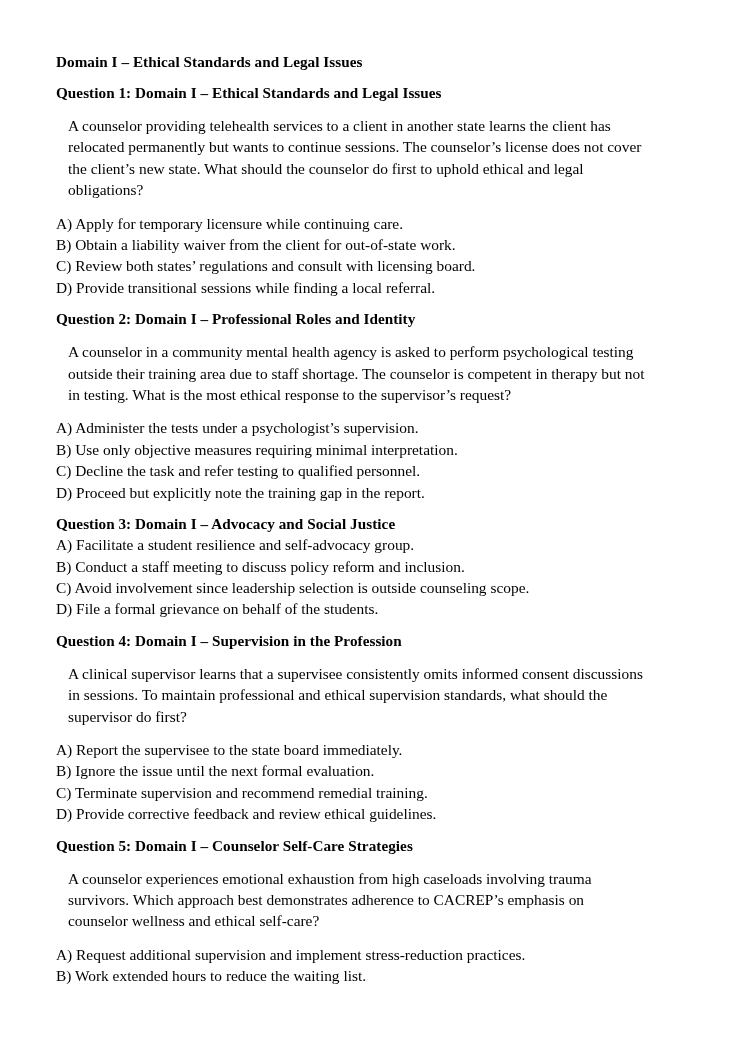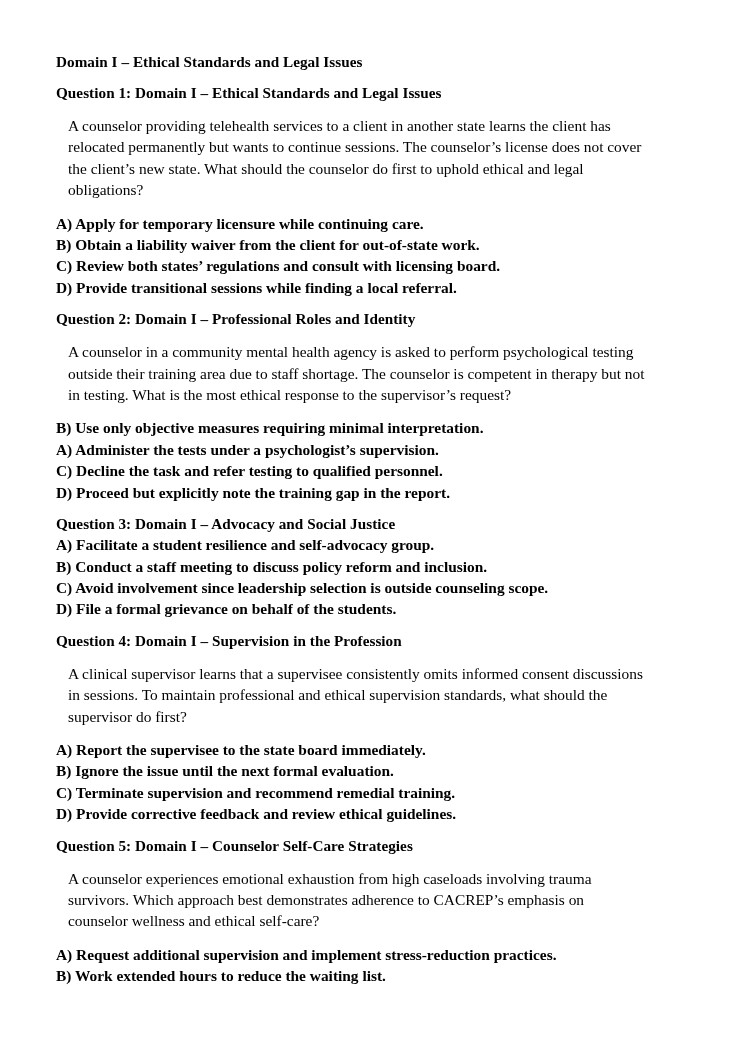--- a/index.html
+++ b/index.html
@@ -53,21 +53,21 @@
     margin: 12px;
     text-align: left;
   }
   .q-options {
     margin: 0;
     padding: 0;
     list-style: none;
   }
   .q-option {
     font-size: 15.4px;
-    font-weight: bold;
+    font-weight: normal;
     line-height: 21.4px;
     margin: 0;
     white-space: nowrap;
   }
 </style>
 </head>
 <body>
 
 <div class="page">
   <div class="content">
@@ -82,22 +82,22 @@
             <li class="q-option">A) Apply for temporary licensure while continuing care.</li>
             <li class="q-option">B) Obtain a liability waiver from the client for out-of-state work.</li>
             <li class="q-option">C) Review both states’ regulations and consult with licensing board.</li>
             <li class="q-option">D) Provide transitional sessions while finding a local referral.</li>
           </ul>
         </div>
         <div class="question-block">
           <h2 class="q-heading">Question 2: Domain I – Professional Roles and Identity</h2>
           <p class="q-stem">A counselor in a community mental health agency is asked to perform psychological testing outside their training area due to staff shortage. The counselor is competent in therapy but not in testing. What is the most ethical response to the supervisor’s request?</p>
           <ul class="q-options">
+            <li class="q-option">A) Administer the tests under a psychologist’s supervision.</li>
             <li class="q-option">B) Use only objective measures requiring minimal interpretation.</li>
-            <li class="q-option">A) Administer the tests under a psychologist’s supervision.</li>
             <li class="q-option">C) Decline the task and refer testing to qualified personnel.</li>
             <li class="q-option">D) Proceed but explicitly note the training gap in the report.</li>
           </ul>
         </div>
         <div class="question-block">
           <h2 class="q-heading">Question 3: Domain I – Advocacy and Social Justice</h2>
           <ul class="q-options">
             <li class="q-option">A) Facilitate a student resilience and self-advocacy group.</li>
             <li class="q-option">B) Conduct a staff meeting to discuss policy reform and inclusion.</li>
             <li class="q-option">C) Avoid involvement since leadership selection is outside counseling scope.</li>

